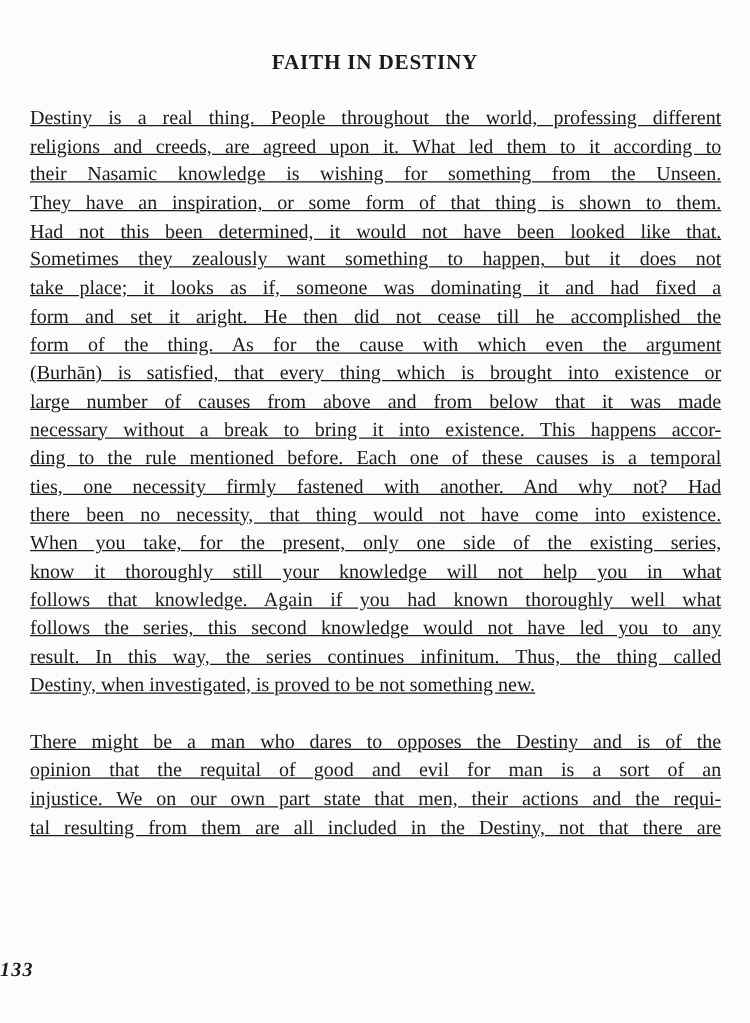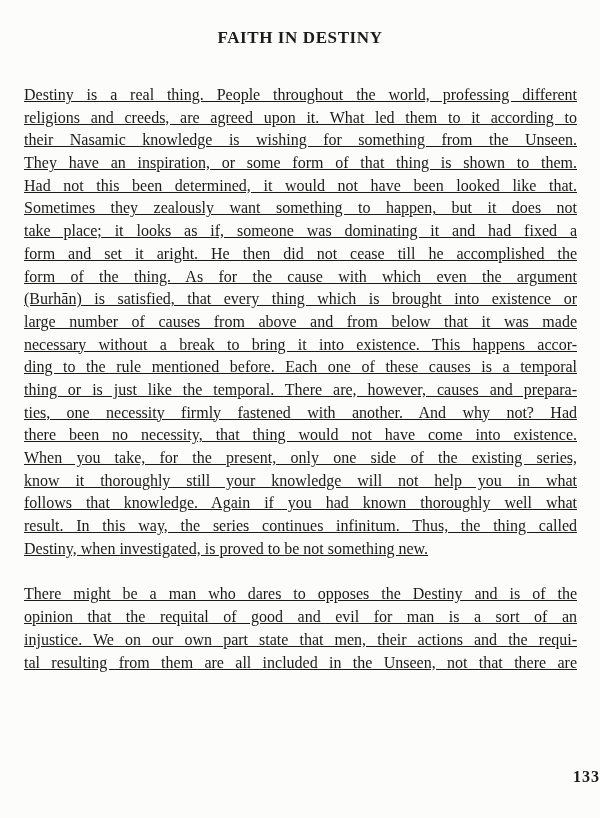--- a/index.html
+++ b/index.html
@@ -13,21 +13,21 @@
     height: 818px;
     margin: 0 auto;
     background: #fcfcfa;
     color: #1b1b1b;
     font-family: "Liberation Serif", "DejaVu Serif", serif;
     overflow: hidden;
     box-sizing: border-box;
   }
   .title {
     margin: 0;
-    padding-top: 28px;
+    padding-top: 40px;
     text-align: center;
     font-size: 17px;
     font-weight: bold;
     letter-spacing: 0.6px;
     line-height: 20px;
   }
   .body-text {
     position: absolute;
     top: 84px;
     left: 24px;
@@ -48,24 +48,25 @@
   }
   .line.lastline {
     text-align: right;
     text-align-last: left;
   }
   .folio {
     position: absolute;
     left: 0;
     width: 100%;
     top: 768px;
-    text-align: right;
+    text-align: left;
     font-size: 16px;
     font-weight: bold;
     letter-spacing: 1px;
+    font-style: italic;
   }
 </style>
 </head>
 <body>
 
 <div class="page">
 
   <h1 class="title">FAITH IN DESTINY</h1>
 
   <div class="body-text">
@@ -77,34 +78,34 @@
       <div class="line">They have an inspiration, or some form of that thing is shown to them.</div>
       <div class="line">Had not this been determined, it would not have been looked like that.</div>
       <div class="line">Sometimes they zealously want something to happen, but it does not</div>
       <div class="line">take place; it looks as if, someone was dominating it and had fixed a</div>
       <div class="line">form and set it aright. He then did not cease till he accomplished the</div>
       <div class="line">form of the thing. As for the cause with which even the argument</div>
       <div class="line">(Burhān) is satisfied, that every thing which is brought into existence or</div>
       <div class="line">large number of causes from above and from below that it was made</div>
       <div class="line">necessary without a break to bring it into existence. This happens accor-</div>
       <div class="line">ding to the rule mentioned before. Each one of these causes is a temporal</div>
-      <div class="line">thing or is just like the temporal. There are, however, causes and prepara-</div>
       <div class="line">ties, one necessity firmly fastened with another. And why not? Had</div>
       <div class="line">there been no necessity, that thing would not have come into existence.</div>
       <div class="line">When you take, for the present, only one side of the existing series,</div>
       <div class="line">know it thoroughly still your knowledge will not help you in what</div>
       <div class="line">follows that knowledge. Again if you had known thoroughly well what</div>
+      <div class="line">follows the series, this second knowledge would not have led you to any</div>
       <div class="line">result. In this way, the series continues infinitum. Thus, the thing called</div>
       <div class="line lastline">Destiny, when investigated, is proved to be not something new.</div>
     </div>
 
     <div class="para">
       <div class="line">There might be a man who dares to opposes the Destiny and is of the</div>
       <div class="line">opinion that the requital of good and evil for man is a sort of an</div>
       <div class="line">injustice. We on our own part state that men, their actions and the requi-</div>
-      <div class="line">tal resulting from them are all included in the Unseen, not that there are</div>
+      <div class="line">tal resulting from them are all included in the Destiny, not that there are</div>
     </div>
 
   </div>
 
   <div class="folio">133</div>
 
 </div>
 
 </body></html>

